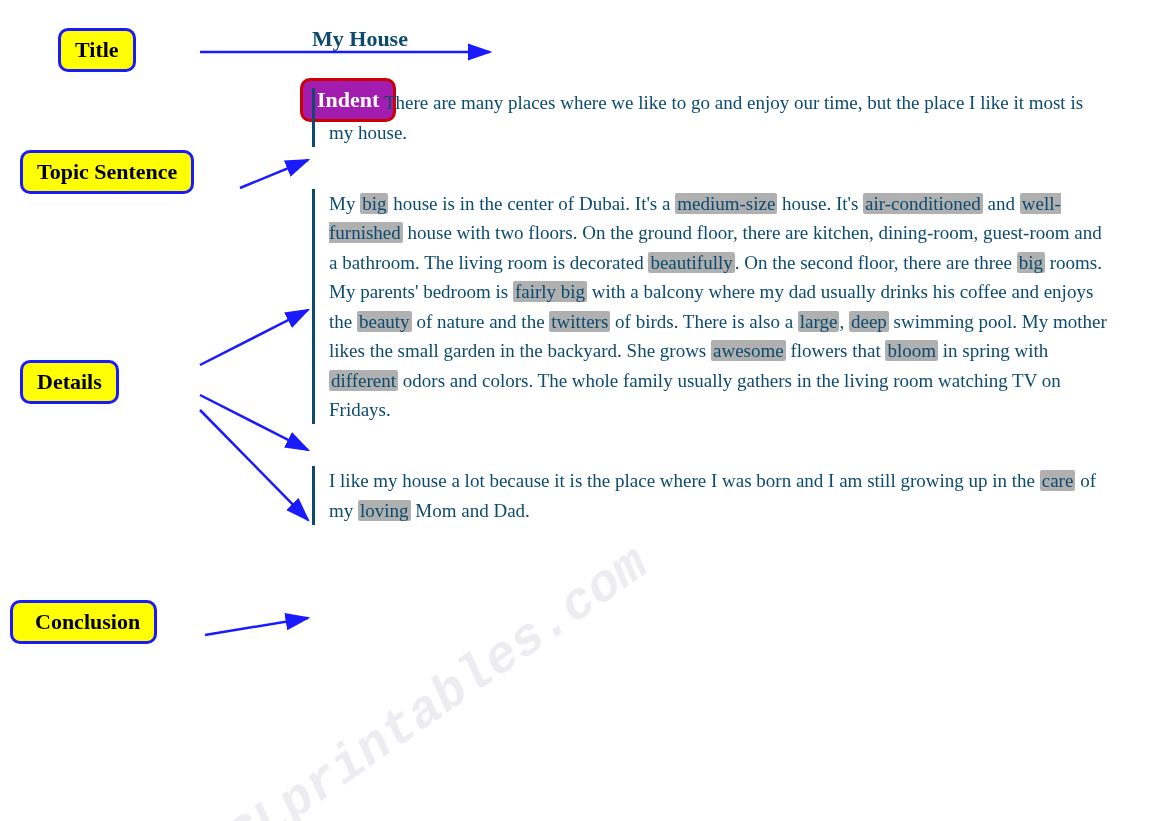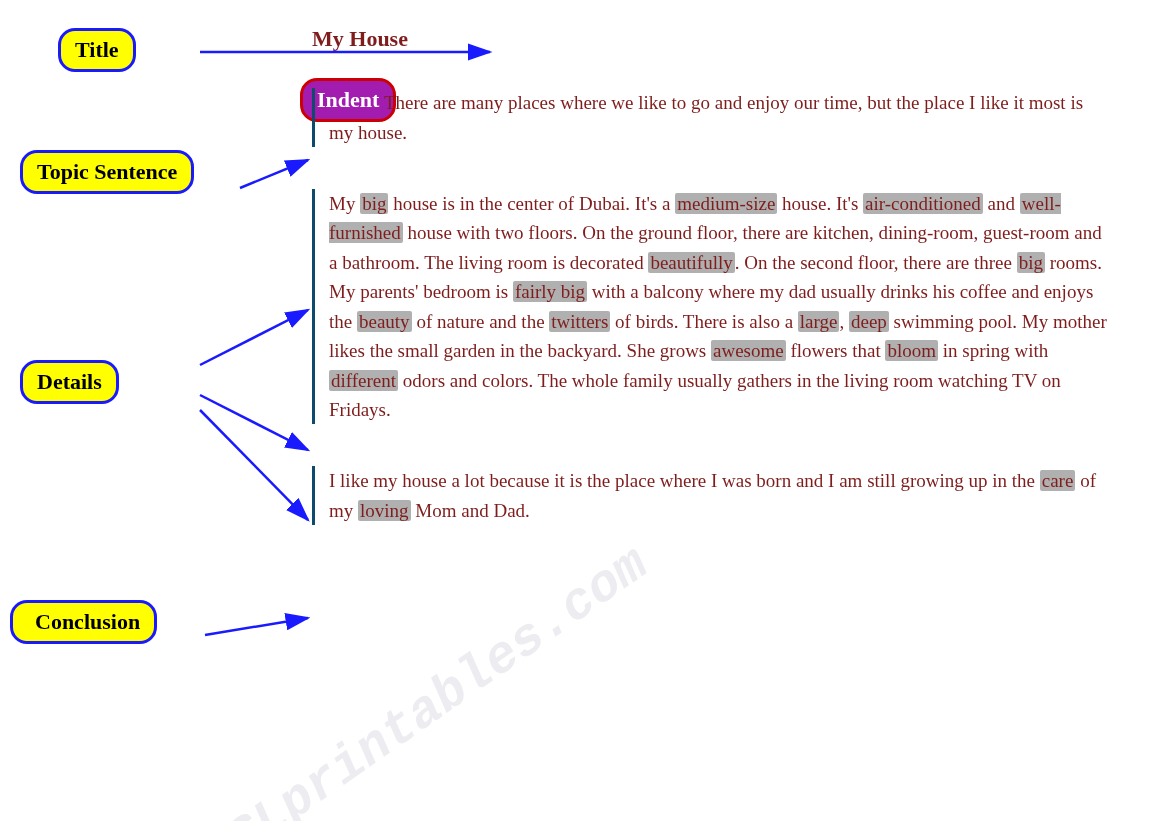--- a/index.html
+++ b/index.html
@@ -31,21 +31,21 @@
       transform: rotate(-35deg);
       pointer-events: none;
       z-index: 0;
       white-space: nowrap;
     }
 
     
     .label-box {
       position: absolute;
       border: 3px solid #1a1aff;
-      border-radius: 17px;
+      border-radius: 10px;
       background: #ffff00;
       padding: 6px 14px;
       font-size: 22px;
       font-weight: bold;
       font-family: 'Comic Sans MS', 'Chalkboard SE', cursive;
       color: #000;
       white-space: nowrap;
     }
 
     .label-box.red-bg {
@@ -98,21 +98,21 @@
 
     
     .content-area {
       position: absolute;
       left: 312px;
       top: 22px;
       right: 60px;
       font-size: 19px;
       line-height: 1.55;
       font-family: 'Comic Sans MS', 'Chalkboard SE', cursive;
-      color: #7f1d1d;
+      color: #0c4a6e;
     }
 
     .title-line {
       font-size: 22px;
       font-weight: bold;
       margin-bottom: 10px;
       padding-left: 0;
     }
 
     

